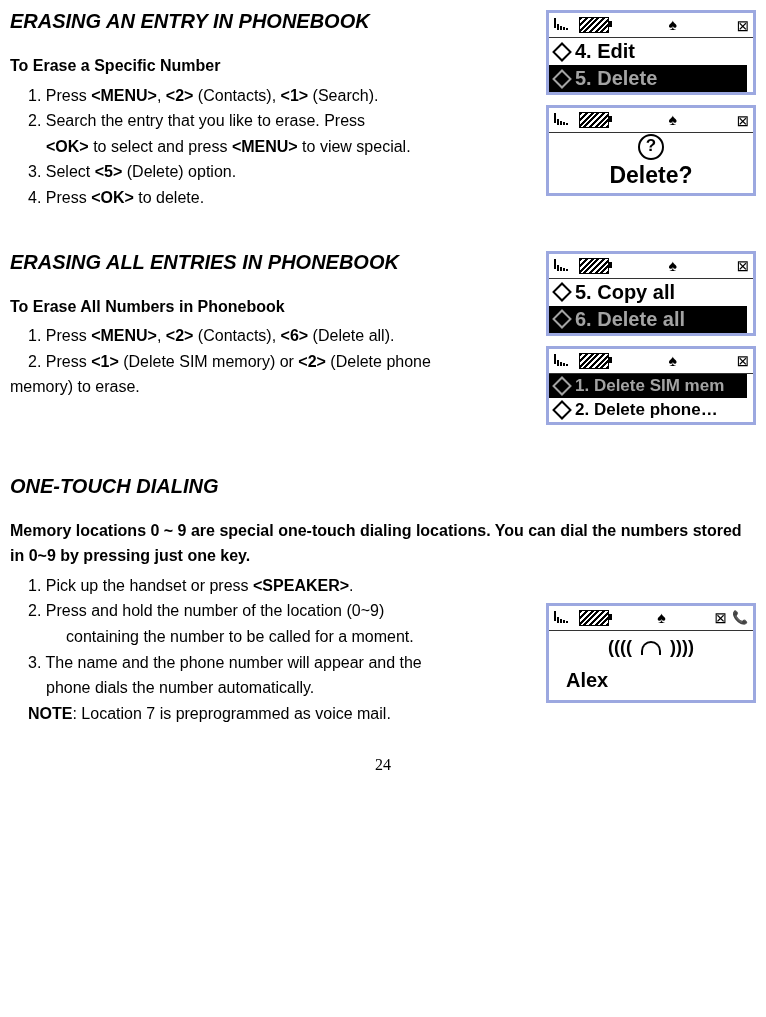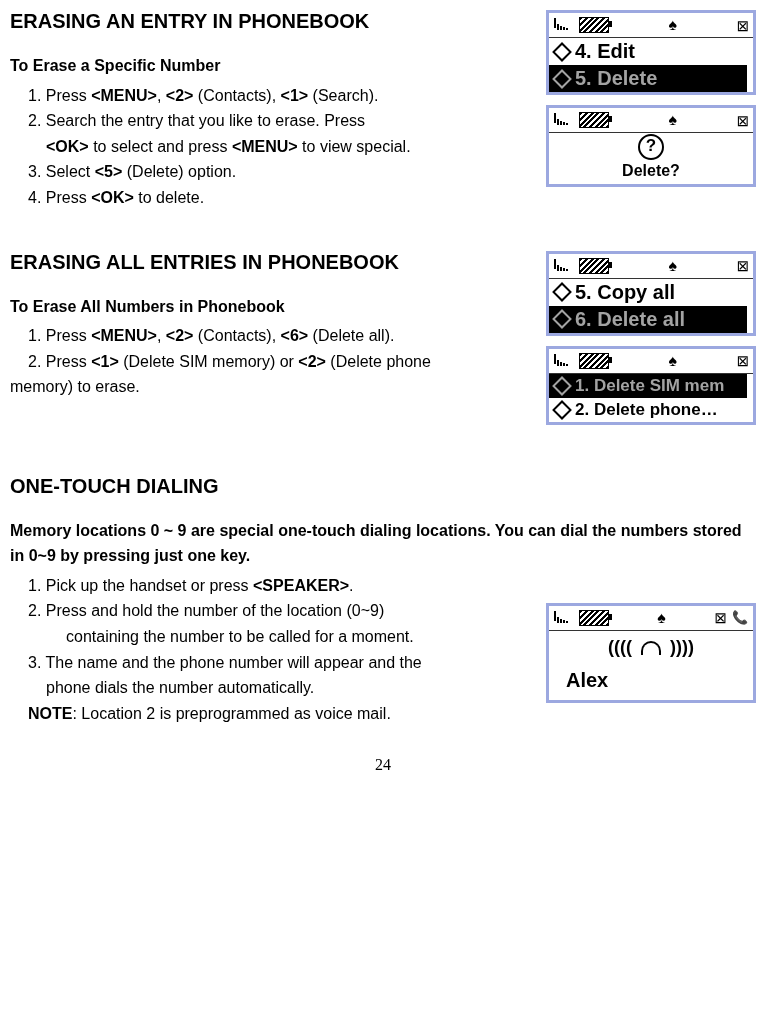--- a/index.html
+++ b/index.html
@@ -8,20 +8,21 @@
     margin: 0;
     padding: 10px 10px 10px 10px;
     width: 746px;
     color: #000;
     background: #fff;
   }
   h2 {
     font-size: 20px;
     font-weight: bold;
     margin: 0 0 20px 0;
+    font-style: italic;
   }
   .subhead {
     font-weight: bold;
     margin: 0 0 4px 0;
   }
   .content {
     line-height: 1.6;
   }
   .indent1 { padding-left: 18px; }
   .indent2 { padding-left: 36px; }
@@ -112,21 +113,21 @@
     transform: rotate(45deg);
     margin-right:2px;
   }
   .confirm {
     text-align: center;
     font-size: 20px;
     font-weight: bold;
     padding: 0 0 4px 0;
   }
   .confirm-q {
-    font-size: 16px;
+    font-size: 23px;
     font-weight: bold;
     padding-top: 2px;
   }
   .qmark {
     display:inline-block;
     border:2px solid #000;
     border-radius:50%;
     width:22px;height:22px;
     line-height:20px;
     font-size:17px;
@@ -297,21 +298,21 @@
     <div class="section-row" style="margin-bottom:0;">
       <div class="text-col">
         <div class="indent1">
           <span>1. Pick up the handset or press </span><b>&lt;SPEAKER&gt;</b><span>.</span>
         </div>
         <div class="indent1">2. Press and hold the number of the location (0~9)</div>
         <div class="indent3">containing the number to be called for   a moment.</div>
         <div class="indent1">3. The name and the phone number will appear and the</div>
         <div class="indent2">phone dials the number automatically.</div>
         <div class="indent1">
-          <b>NOTE</b><span>: Location 2 is preprogrammed as voice mail.</span>
+          <b>NOTE</b><span>: Location 7 is preprogrammed as voice mail.</span>
         </div>
       </div>
       <div class="screens-col" style="padding-top:30px;">
         <div class="phone-screen call-screen">
           <div class="status-bar">
             <div class="status-left">
               <span><svg width="20" height="14">
                     <path d="M2 12 L2 2 M5 14 L5 8 M8 14 L8 10 M11 14 L11 11 M14 14 L14 12" stroke="#000" stroke-width="2"></path>
                   </svg></span>
               <span class="battery"></span>

